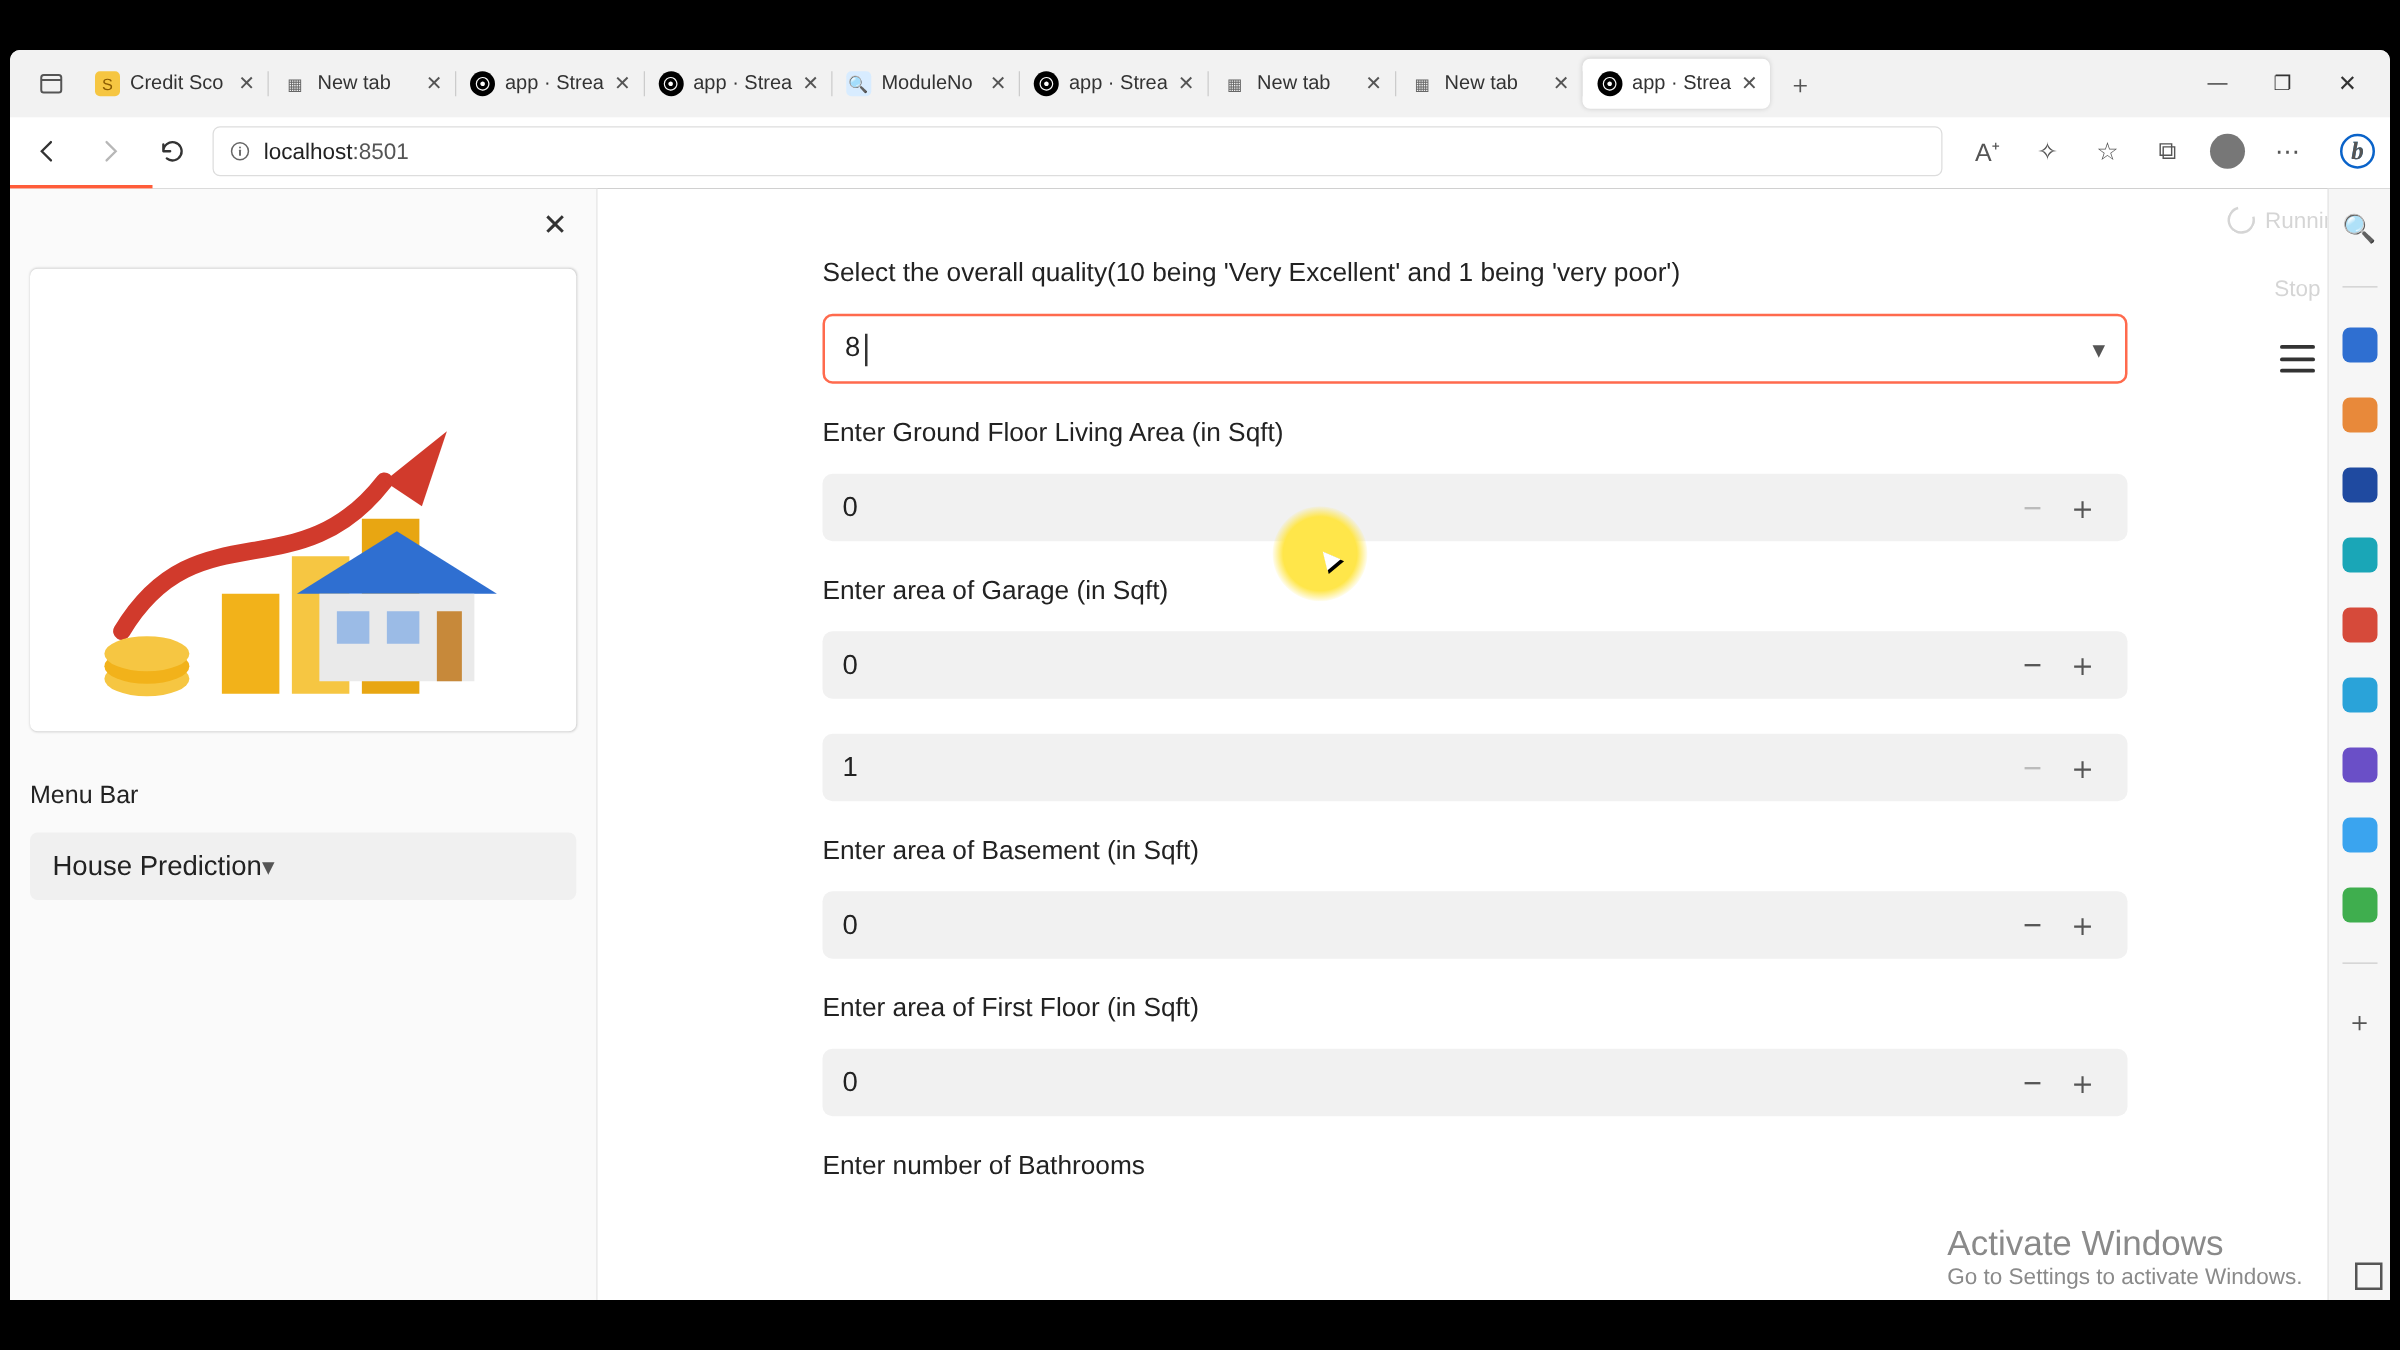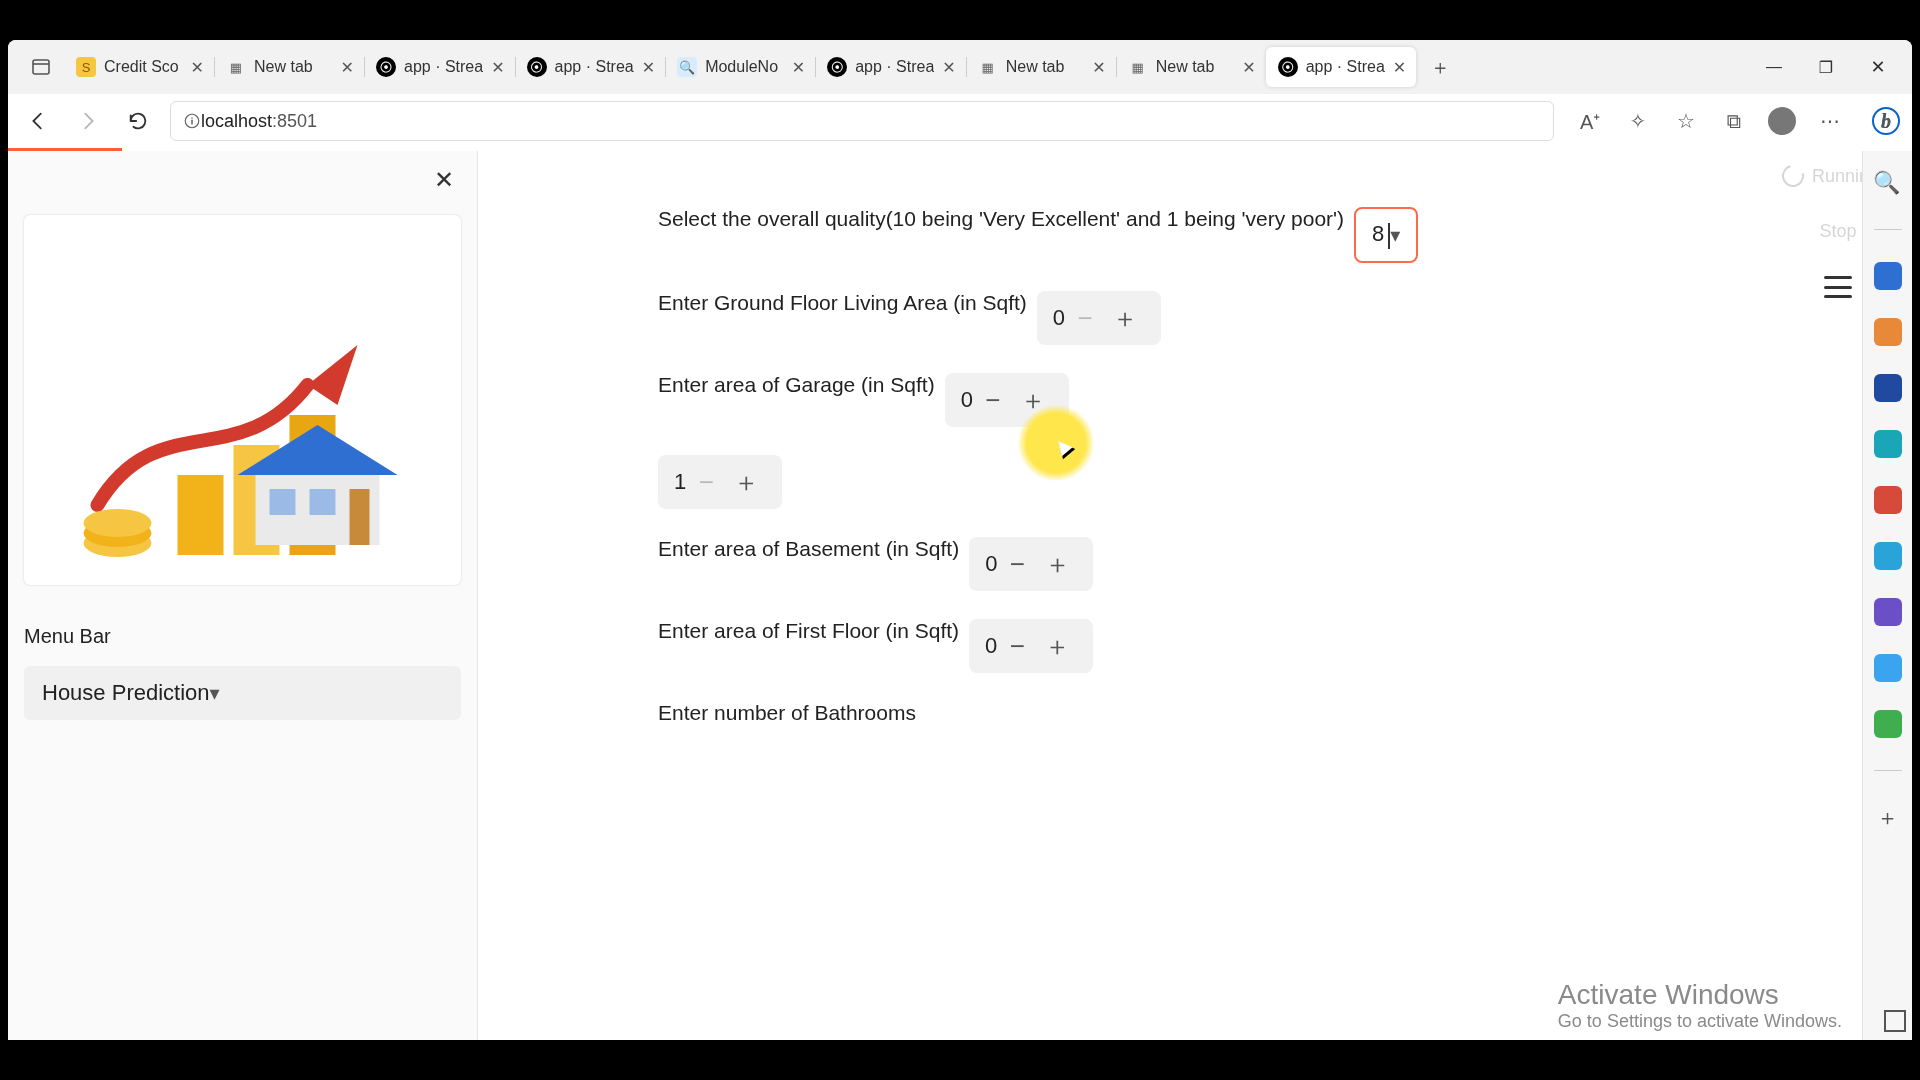--- a/index.html
+++ b/index.html
@@ -37,21 +37,21 @@
   .win-controls span{ width:44px; height:40px; display:flex;align-items:center;justify-content:center; color:#333; font-size:16px;}
   .win-controls span:last-child{ font-size:18px; }
 
   .addr-bar {
     height:54px; display:flex; align-items:center; gap:14px; padding: 0 12px;
     background:#fff;
   }
   .nav-btn { width:36px;height:36px;display:flex;align-items:center;justify-content:center;color:#555;}
   .addr-field {
     flex:1; height:40px; border:1px solid #ddd; border-radius:6px;
-    display:flex; align-items:center; padding:0 12px; color:#555;
+    display:flex; align-items:center; padding:0 12px; gap:10px; color:#555;
     background:#fff;
   }
   .addr-field .url { color:#555; font-size:18px;}
   .addr-field .host { color:#222; }
   .addr-icons { display:flex; gap:20px; align-items:center; margin-left:8px;}
   .addr-icons span{ width:28px;height:28px;display:flex;align-items:center;justify-content:center;color:#555;font-size:20px;}
   .profile-circle{ width:30px;height:30px;border-radius:50%;background:#777; }
   .bing-btn{ width:40px;height:40px;border:2px solid #0a63c9;border-radius:50%;display:flex;align-items:center;justify-content:center;margin-left:8px;}
   .bing-b{ font-family:Georgia,serif; font-weight:bold; font-style:italic; background:linear-gradient(#2aa3d9,#0a63c9);-webkit-background-clip:text;color:transparent;font-size:22px;}
 
@@ -116,21 +116,21 @@
   .number-box{
     background:#f1f1f1; border-radius:8px; height:54px;
     display:flex; align-items:center; padding:0 16px; font-size:22px; color:#222;
     position:relative;
   }
   .number-box .val{ flex:1;}
   .step-btn{
     width:40px; text-align:center; font-size:26px; color:#555; user-select:none;
   }
   .step-btn.disabled{ color:#bbb;}
-  .field{ display:flex; gap:10px;}
+  .field{ display:flex; flex-direction:column; gap:20px;}
 
   
   .spotlight{
     position:absolute; width:76px; height:76px; border-radius:50%;
     background:radial-gradient(circle,#ffe64a 0%, #ffe64a 55%, rgba(255,230,74,0) 72%);
     pointer-events:none;
   }
   .cursor-arrow{
     position:absolute; width:0;height:0;
     border-left:8px solid transparent; border-right:8px solid transparent;

